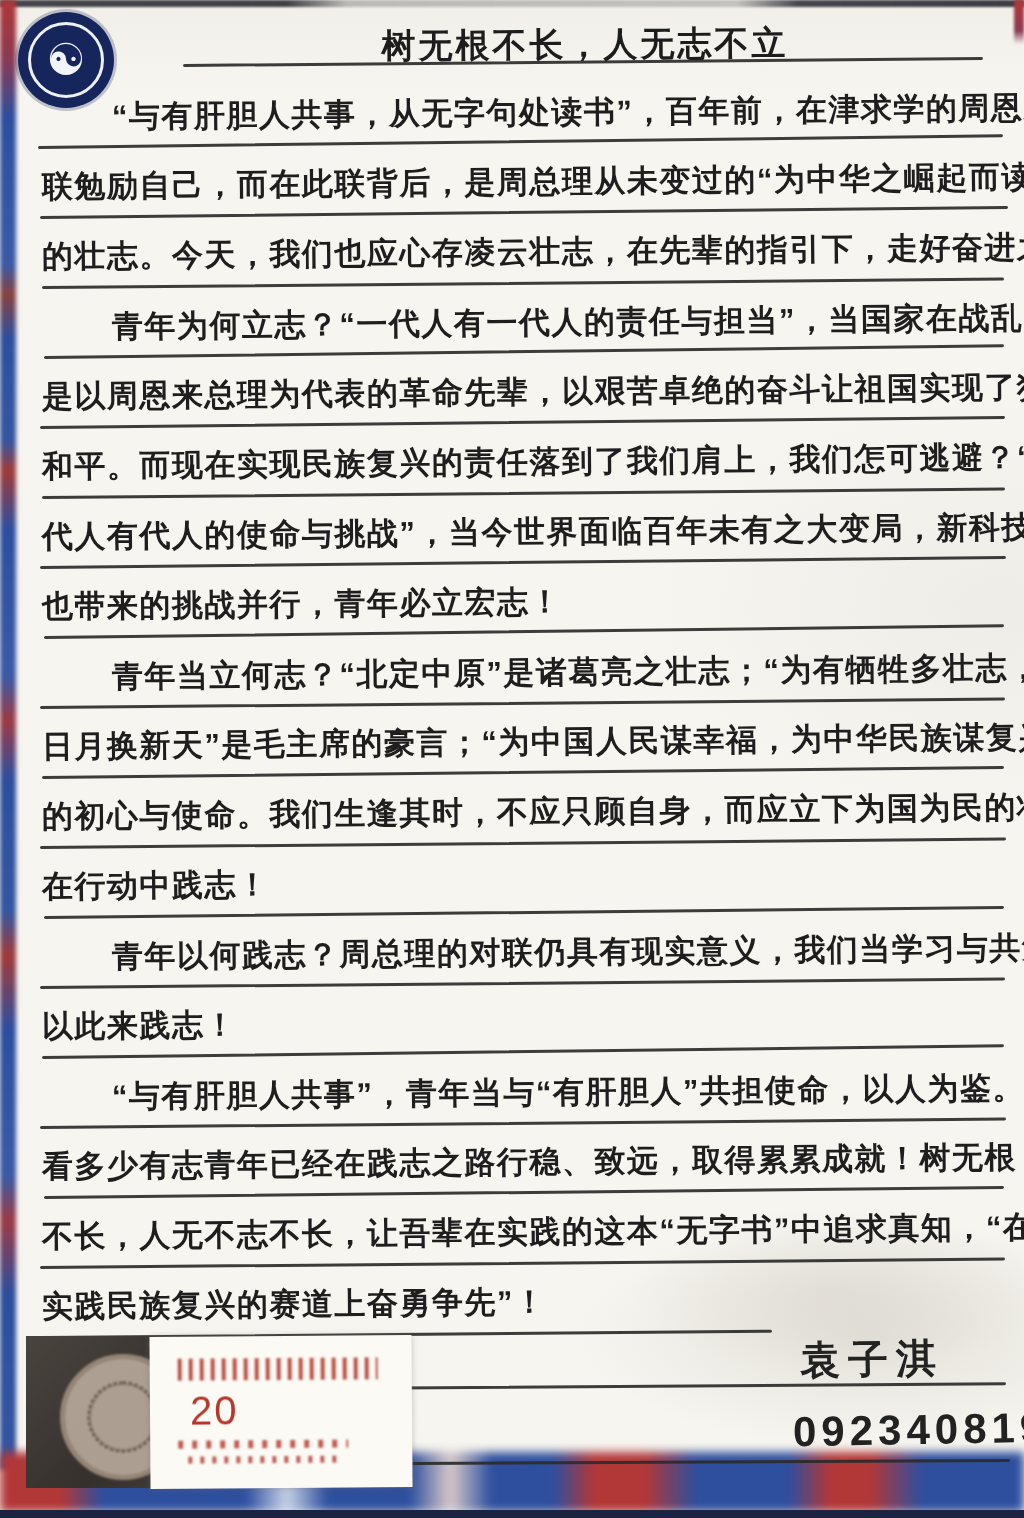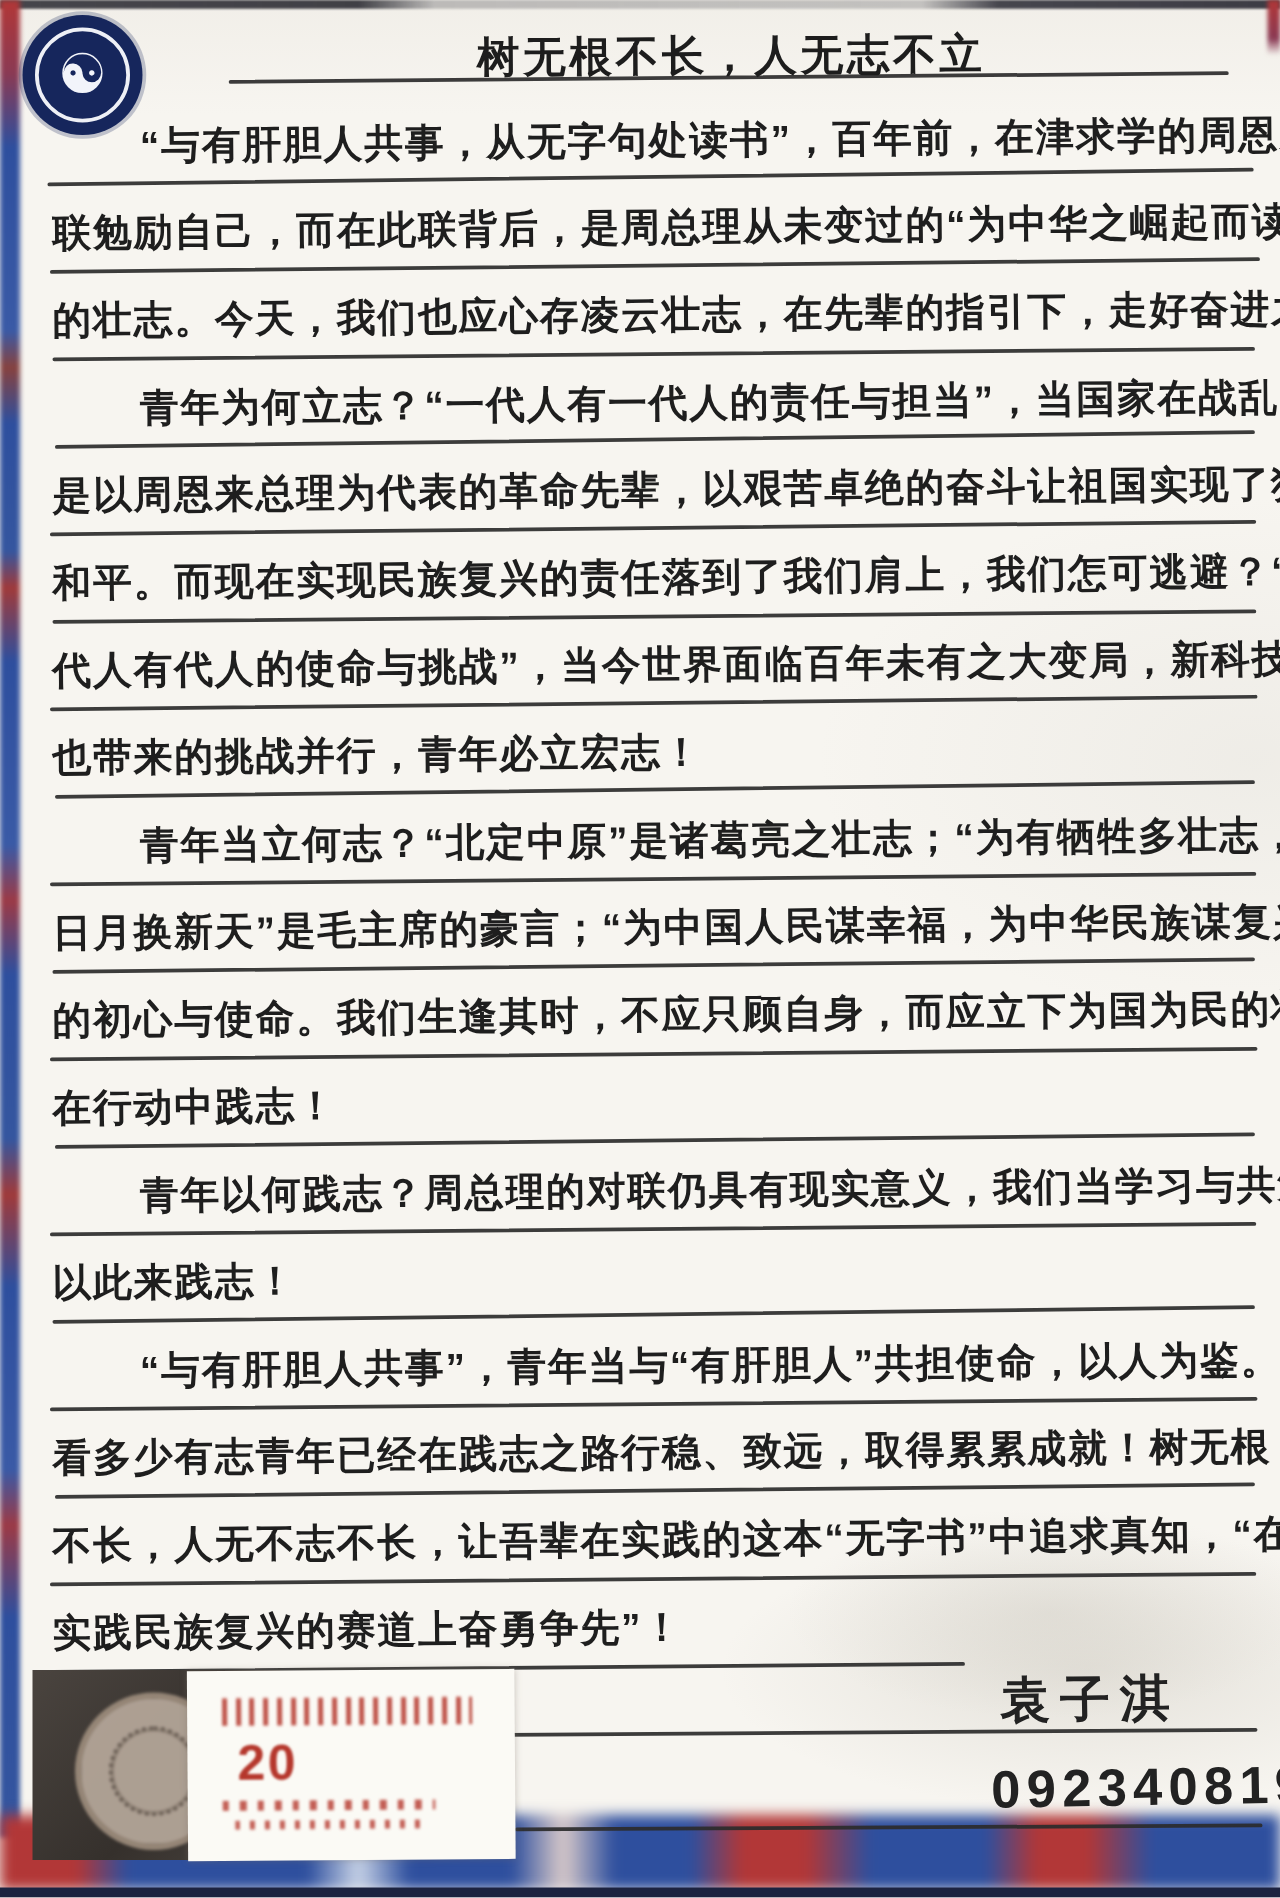--- a/index.html
+++ b/index.html
@@ -64,21 +64,21 @@
     border:5px solid #9a8a7a;background:radial-gradient(circle at 50% 50%, #b3a598 0 38%, #8e8174 40%, #b3a598 44% 70%, #8e8174 72%);
     filter:blur(1.2px);opacity:.95;}
   .seal-circle::after{content:"";position:absolute;inset:22px;border-radius:50%;
     border:3px dotted #6e6258;}
   
   .postmark{position:absolute;left:150px;top:1336px;width:262px;height:152px;
     background:#fbfaf5;transform:rotate(-.4deg);box-shadow:0 0 6px rgba(120,110,100,.4);}
   .postmark-ticks{position:absolute;left:28px;top:22px;width:200px;height:22px;
     background:repeating-linear-gradient(90deg,#b5372c 0 4px,rgba(0,0,0,0) 4px 11px);
     filter:blur(1.1px);opacity:.85;}
-  .postmark-num{position:absolute;left:40px;top:52px;font-size:40px;font-weight:700;
+  .postmark-num{position:absolute;left:40px;top:52px;font-size:40px;font-weight:400;
     color:#b5372c;letter-spacing:2px;filter:blur(.7px);}
   .postmark-dots{position:absolute;left:28px;top:104px;width:170px;height:30px;
     background:
       repeating-linear-gradient(90deg,#b5372c 0 5px,rgba(0,0,0,0) 5px 14px) 0 0/170px 8px no-repeat,
       repeating-linear-gradient(90deg,#b5372c 0 4px,rgba(0,0,0,0) 4px 12px) 10px 16px/150px 7px no-repeat;
     filter:blur(1.2px);opacity:.8;}
 </style>
 </head>
 <body>
 

